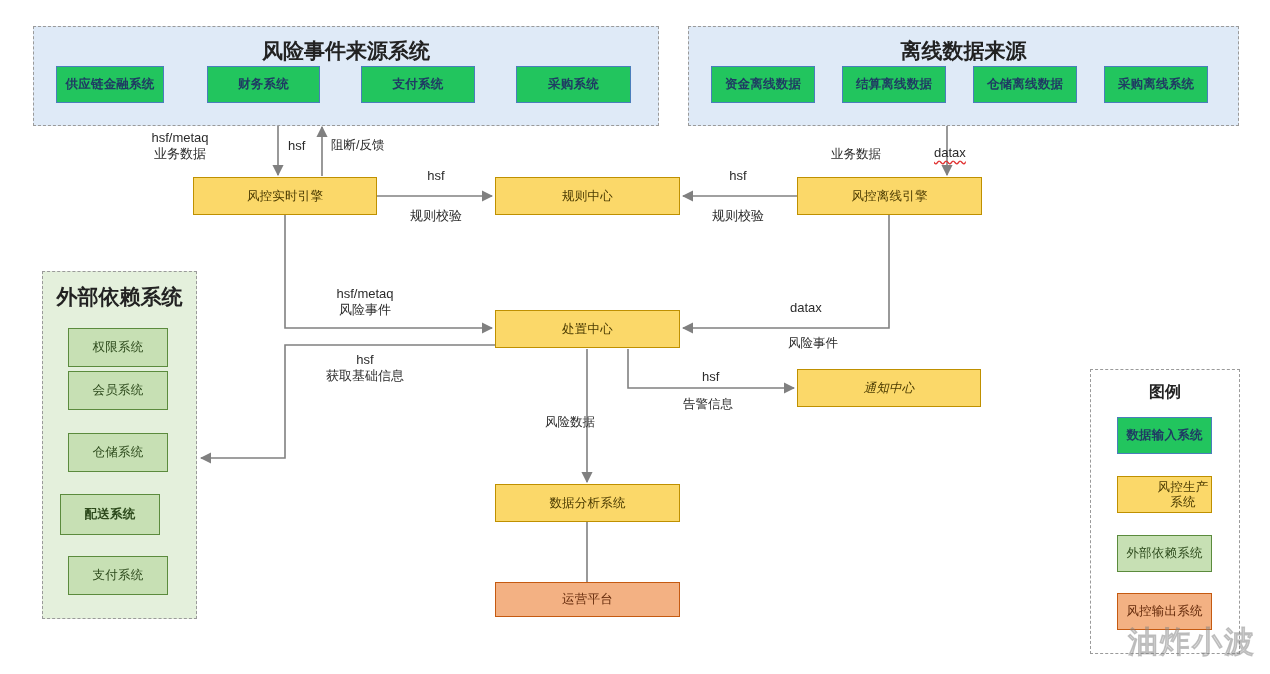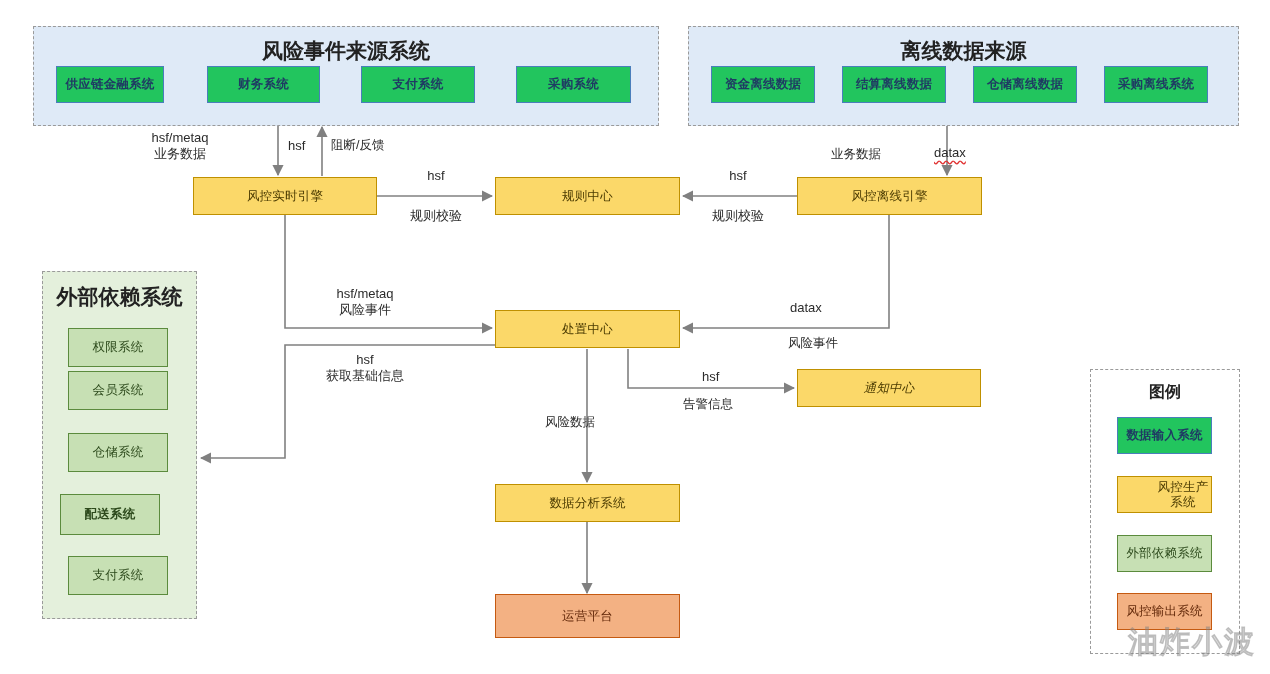--- a/index.html
+++ b/index.html
@@ -217,21 +217,21 @@
   </div>
   <div class="node yellow" style="left:495px; top:310px; width:185px; height:38px;">
     <span>处置中心</span>
   </div>
   <div class="node yellow" style="left:797px; top:369px; width:184px; height:38px;font-style:italic;">
     <span>通知中心</span>
   </div>
   <div class="node yellow" style="left:495px; top:484px; width:185px; height:38px;">
     <span>数据分析系统</span>
   </div>
-  <div class="node orange" style="left:495px; top:594px; width:185px; height:44px;">
+  <div class="node orange" style="left:495px; top:582px; width:185px; height:35px;">
     <span>运营平台</span>
   </div>
 
   <div class="elabel center" style="left:120px; top:130px; width:120px;">
     <div>hsf/metaq</div>
     <div class="cn">业务数据</div>
   </div>
 
   <div class="elabel" style="left:288px; top:138px;">
     <span>hsf</span>

